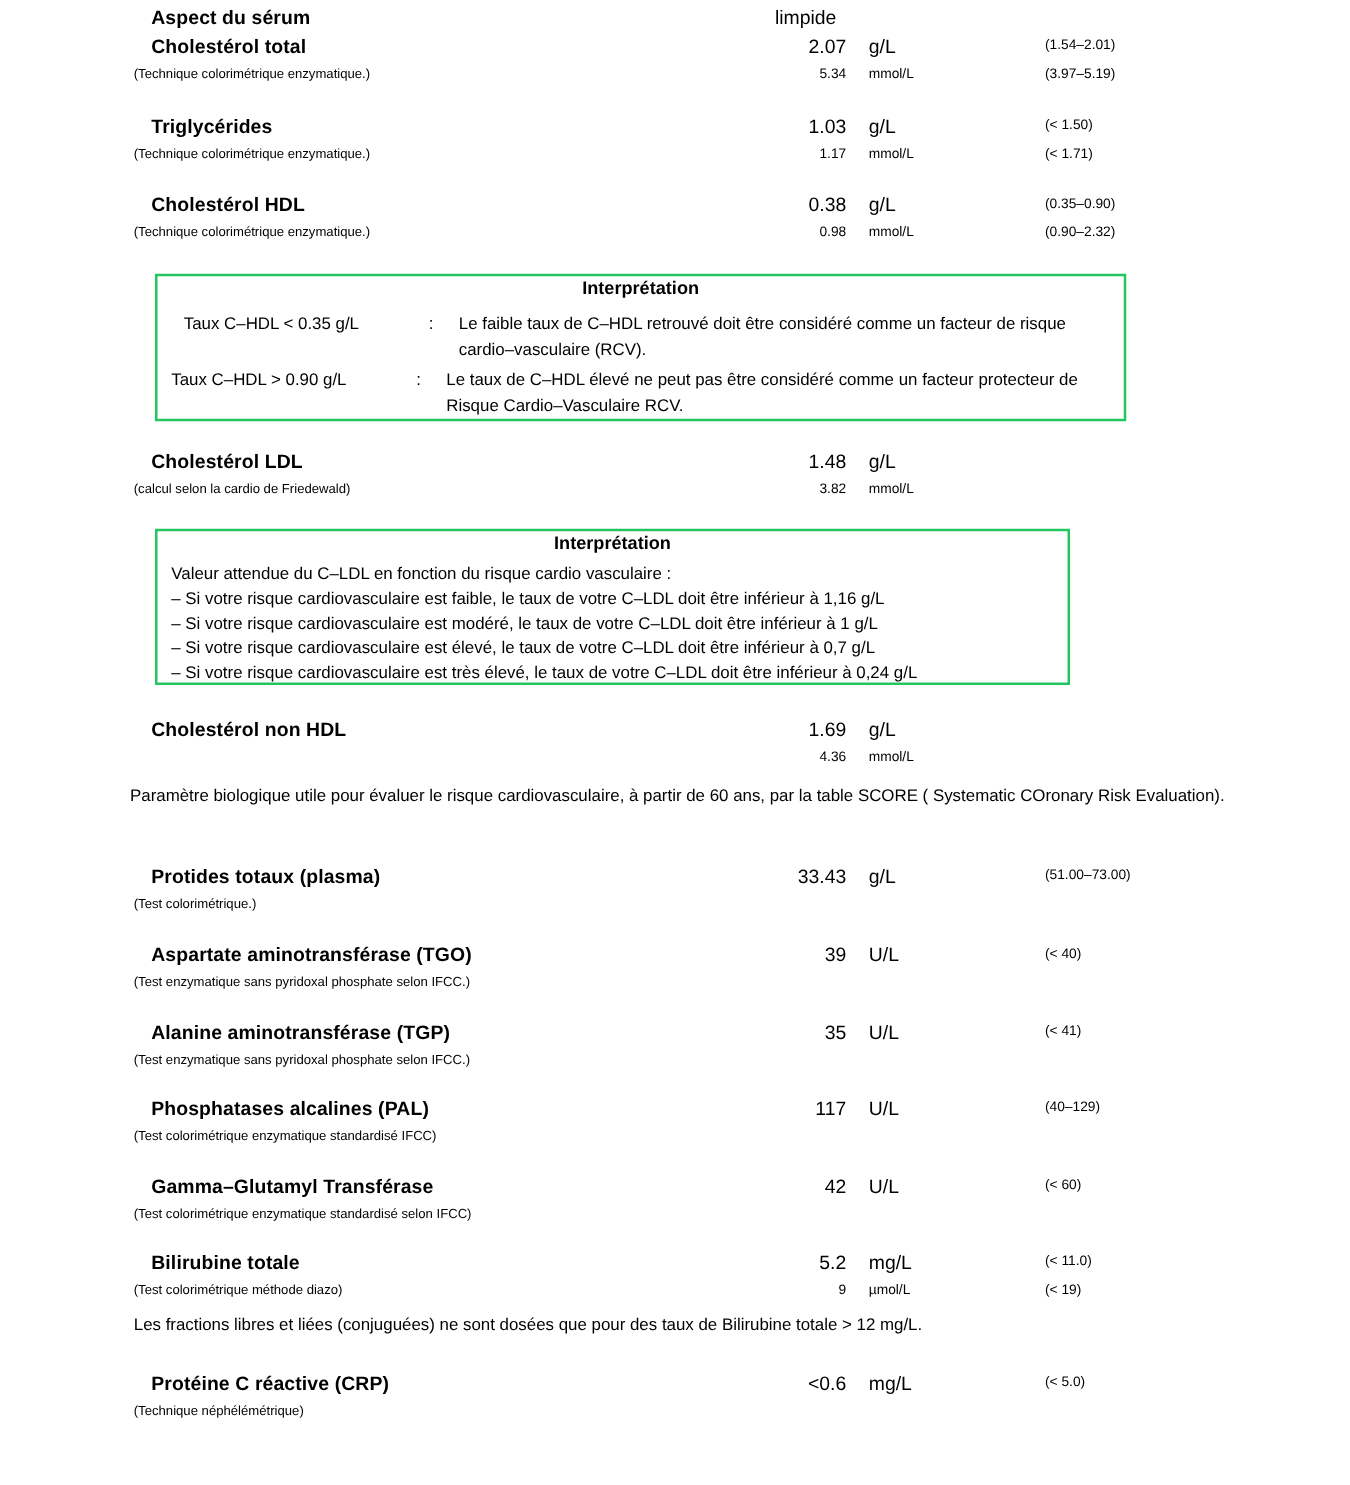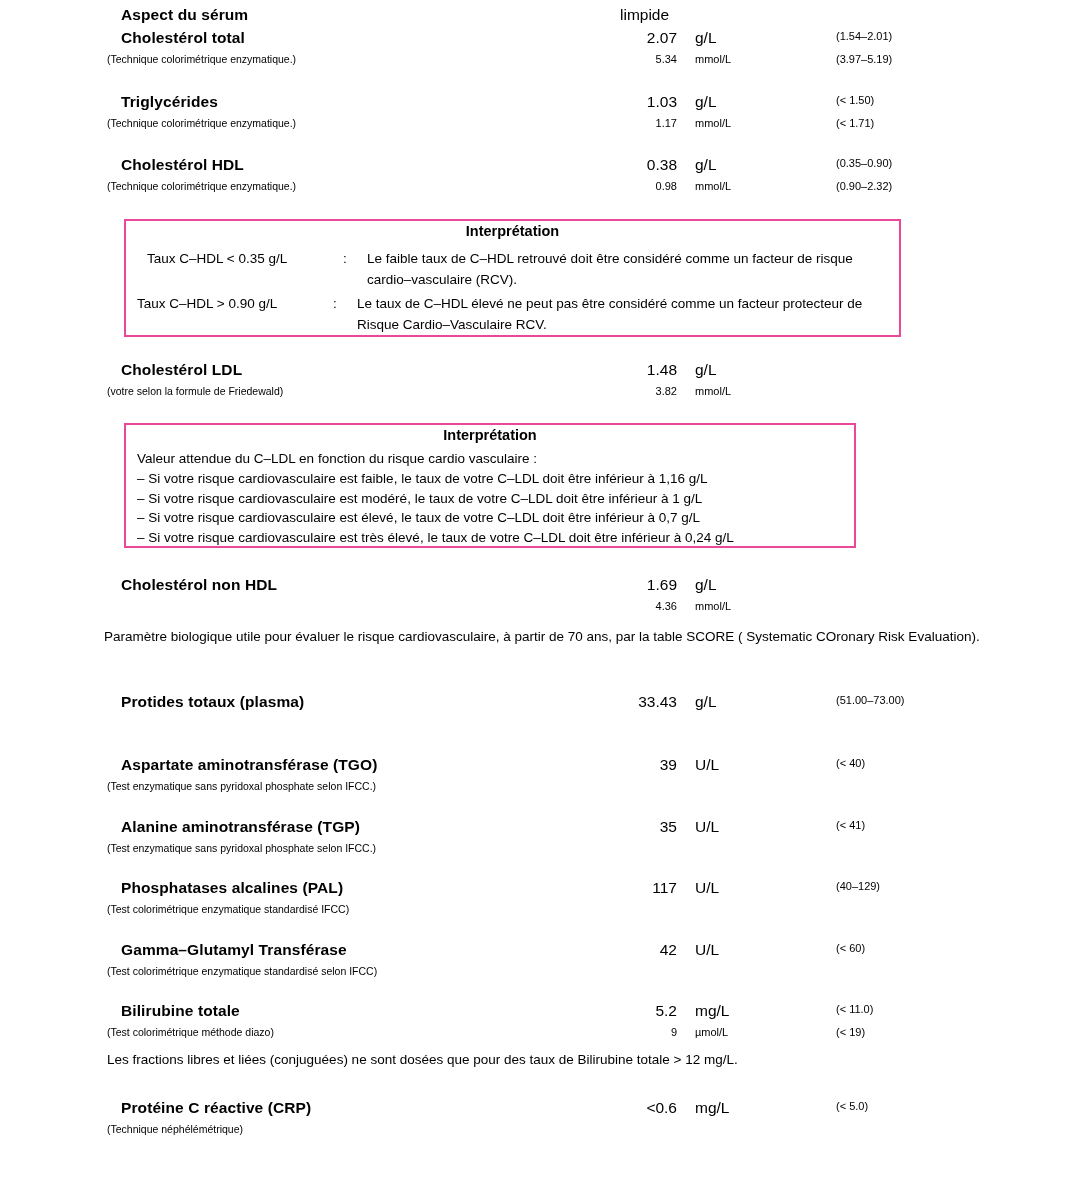--- a/index.html
+++ b/index.html
@@ -28,21 +28,21 @@
   .val-left { position: absolute; left: 516px; top: 1px; font-size: 15.5px; white-space: nowrap; }
   .unit { position: absolute; left: 591px; top: 1px; font-size: 15.5px; white-space: nowrap; }
   .rng  { position: absolute; left: 732px; top: 2px; font-size: 11px; white-space: nowrap; }
   .mth  { position: absolute; left: 3px;  top: 3px; font-size: 10.5px; white-space: nowrap; }
   .val2 { position: absolute; left: 440px; width: 133px; top: 3px; text-align: right; font-size: 11px; white-space: nowrap; }
   .unit2{ position: absolute; left: 591px; top: 3px; font-size: 11px; white-space: nowrap; }
   .rng2 { position: absolute; left: 732px; top: 3px; font-size: 11px; white-space: nowrap; }
   
   .ibox {
     position: absolute;
-    border: 2px solid #ec4899;
+    border: 2px solid #22c55e;
     background: #ffffff;
   }
   .ibox-title { text-align: center; font-weight: bold; font-size: 14.5px; margin-top: 2px; }
   .irow {
     display: grid; grid-template-columns: 196px 24px 1fr;
     padding: 0 8px 0 11px; font-size: 13.5px; line-height: 20.5px;
   }
   .irow.first { margin-top: 10px; padding-left: 21px; }
   .irow.second { margin-top: 4px; }
   .ldl-body { padding: 0 6px 0 11px; font-size: 13.5px; line-height: 19.8px; margin-top: 6px; }
@@ -127,21 +127,21 @@
     </div>
   </div>
 
   <div class="row" style="top:360px">
     <div class="line">
       <span class="lbl">Cholestérol LDL</span>
       <span class="val">1.48</span>
       <span class="unit">g/L</span>
     </div>
     <div class="line l2">
-      <span class="mth">(votre selon la formule de Friedewald)</span>
+      <span class="mth">(calcul selon la cardio de Friedewald)</span>
       <span class="val2">3.82</span>
       <span class="unit2">mmol/L</span>
     </div>
   </div>
 
   <div class="ibox" style="left:124px; top:423px; width:732px; height:125px">
     <div class="ibox-title">Interprétation</div>
     <div class="ldl-body">
       <div>Valeur attendue du C–LDL en fonction du risque cardio vasculaire :</div>
       <div>– Si votre risque cardiovasculaire est faible, le taux de votre C–LDL doit être inférieur à 1,16 g/L</div>
@@ -156,28 +156,31 @@
       <span class="lbl">Cholestérol non HDL</span>
       <span class="val">1.69</span>
       <span class="unit">g/L</span>
     </div>
     <div class="line l2">
       <span class="val2">4.36</span>
       <span class="unit2">mmol/L</span>
     </div>
   </div>
 
-  <div class="note-score">Paramètre biologique utile pour évaluer le risque cardiovasculaire, à partir de 70 ans, par la table SCORE ( Systematic COronary Risk Evaluation).</div>
+  <div class="note-score">Paramètre biologique utile pour évaluer le risque cardiovasculaire, à partir de 60 ans, par la table SCORE ( Systematic COronary Risk Evaluation).</div>
 
   <div class="row" style="top:692px">
     <div class="line">
       <span class="lbl">Protides totaux (plasma)</span>
       <span class="val">33.43</span>
       <span class="unit">g/L</span>
       <span class="rng">(51.00–73.00)</span>
+    </div>
+    <div class="line l2">
+      <span class="mth">(Test colorimétrique.)</span>
     </div>
   </div>
 
   <div class="row" style="top:755px">
     <div class="line">
       <span class="lbl">Aspartate aminotransférase (TGO)</span>
       <span class="val">39</span>
       <span class="unit">U/L</span>
       <span class="rng">(&lt; 40)</span>
     </div>

